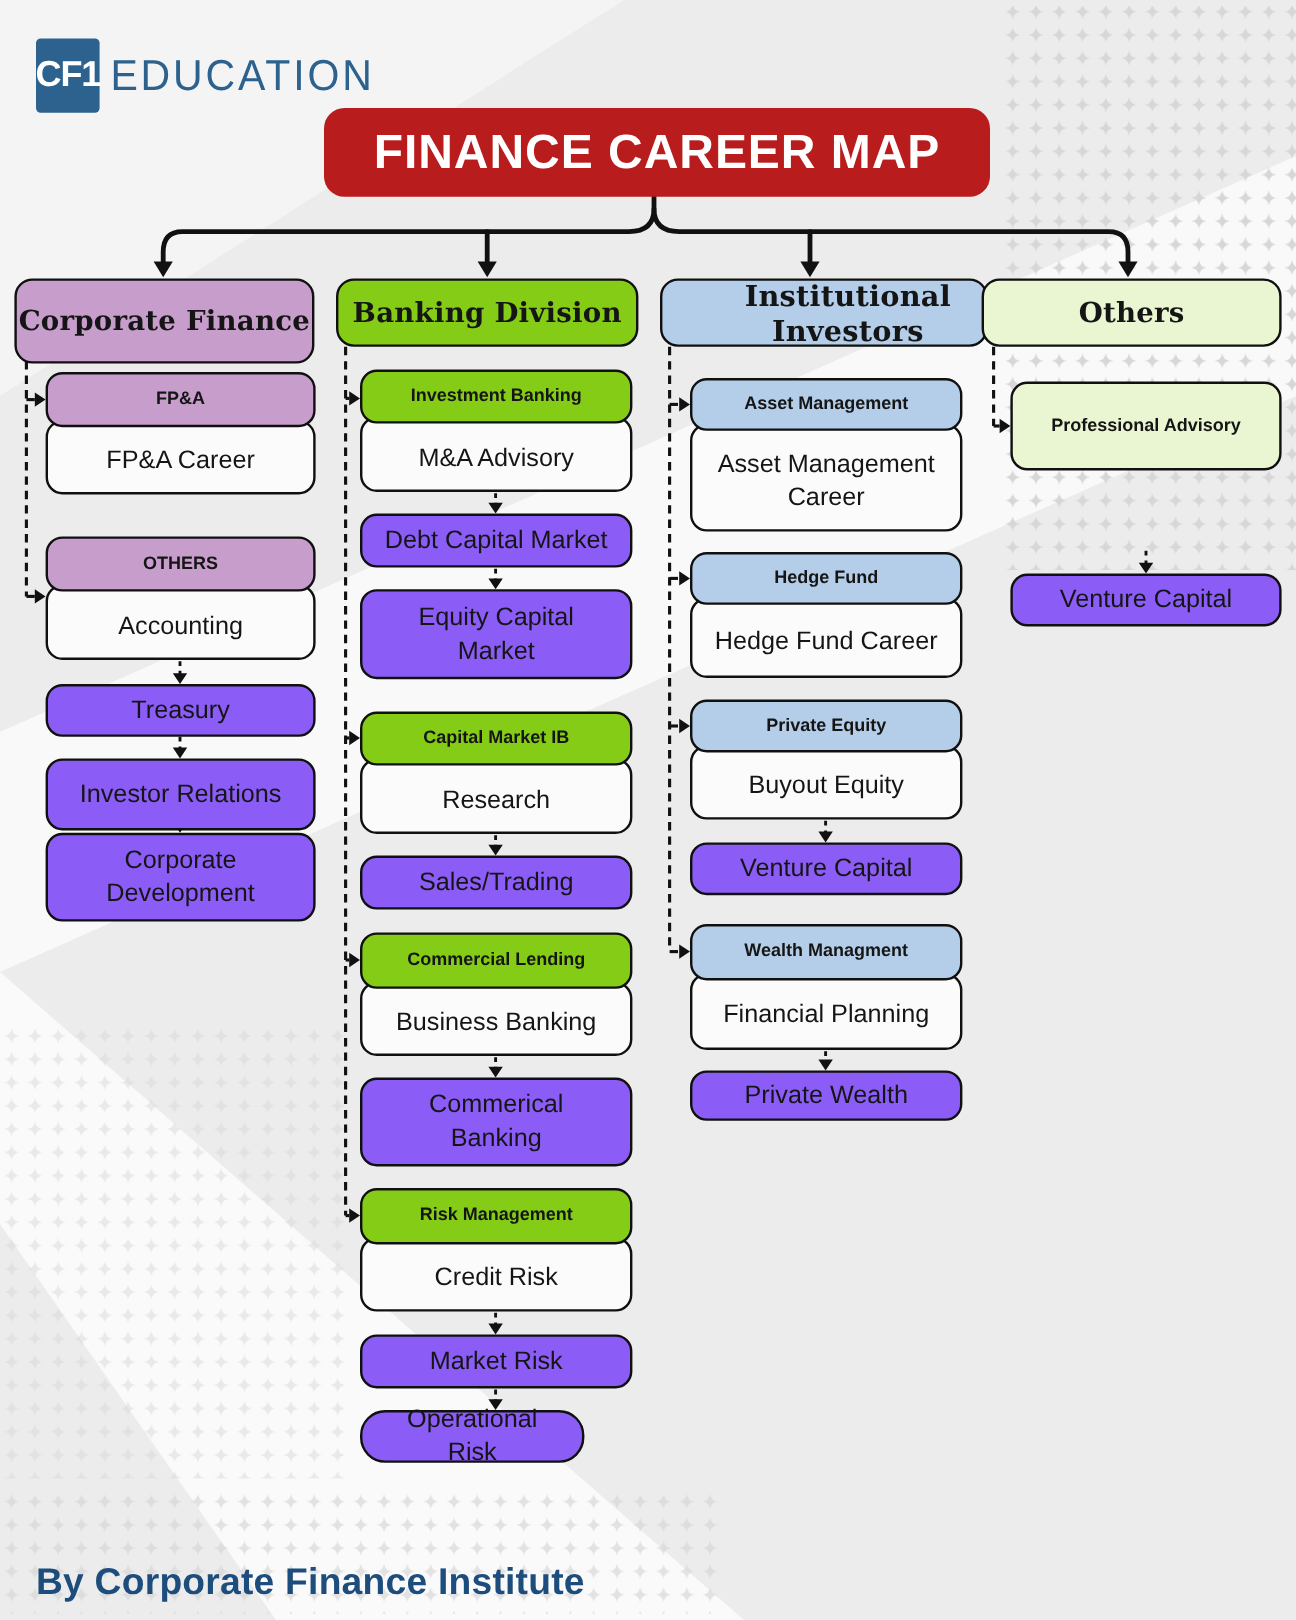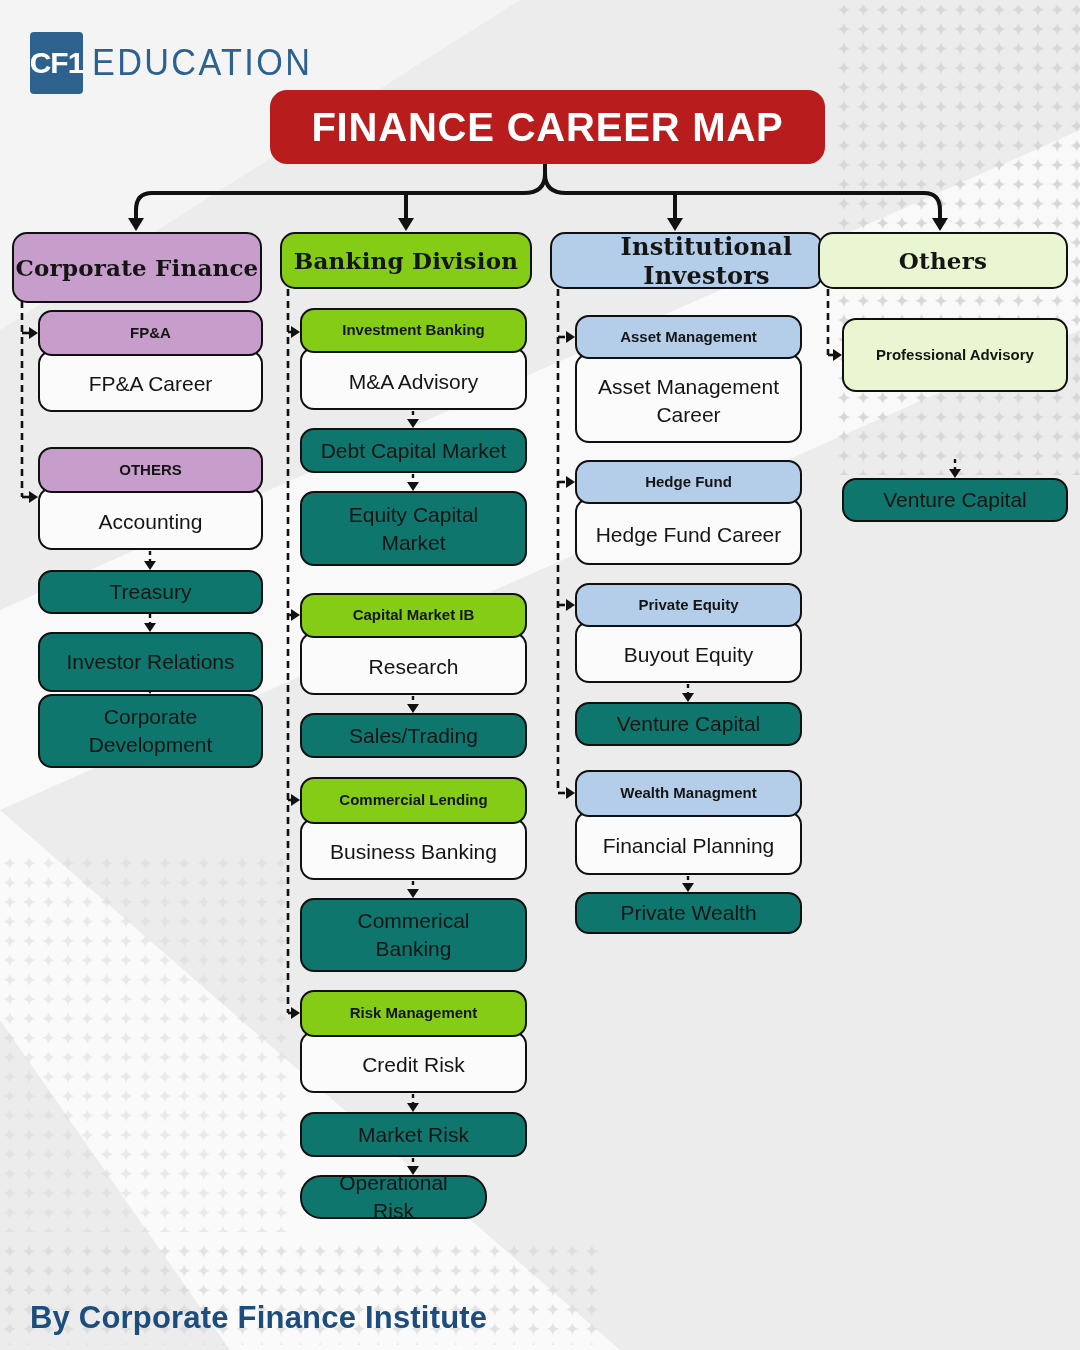--- a/index.html
+++ b/index.html
@@ -20,21 +20,21 @@
   }
   .ghead{
     border-radius:14px;z-index:4;font-weight:bold;font-size:15px;
     line-height:1.22;padding:2px 8px;
   }
   .gbody{
     border-radius:14px;z-index:3;background:#fbfbfb;font-size:21px;
     line-height:1.32;padding:10px 16px 4px 16px;
   }
   .sbox{
-    border-radius:14px;z-index:3;background:#0f766e;font-size:21px;
+    border-radius:14px;z-index:3;background:#8b5cf6;font-size:21px;
     line-height:1.32;padding:4px 16px;
   }
   .c-purple{background:#c69dcb;}
   .c-green{background:#84cc16;}
   .c-blue{background:#b4cee9;}
   .c-lime{background:#e9f6d1;}
   #title-box{
     position:absolute;left:270px;top:90px;width:555px;height:74px;
     background:#b91c1c;border-radius:17px;display:flex;align-items:center;
     justify-content:center;color:#ffffff;font-weight:bold;font-size:40px;

